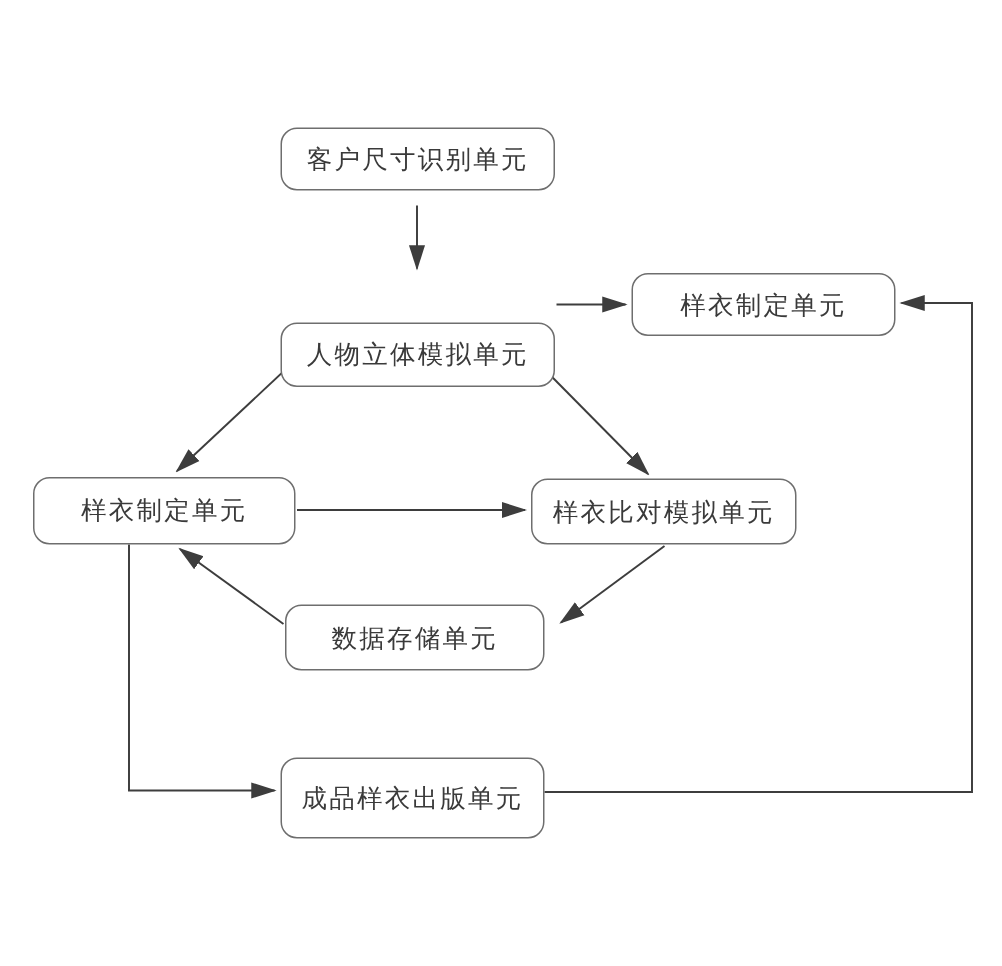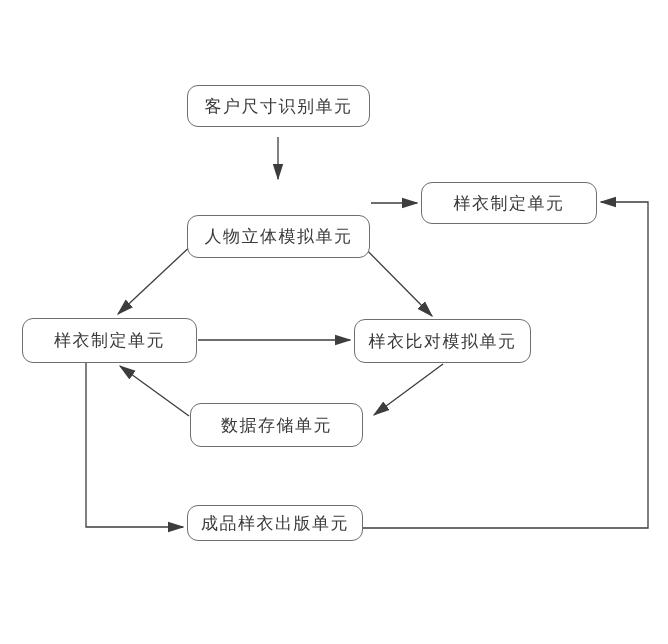--- a/index.html
+++ b/index.html
@@ -86,17 +86,17 @@
   </div>
 
   <div class="node" style="left:22px; top:318px; width:175px; height:45px;">
     <span>样衣制定单元</span>
   </div>
 
   <div class="node" style="left:190px; top:403px; width:173px; height:44px;">
     <span>数据存储单元</span>
   </div>
 
-  <div class="node" style="left:187px; top:505px; width:176px; height:36px;">
+  <div class="node" style="left:187px; top:505px; width:176px; height:54px;">
     <span>成品样衣出版单元</span>
   </div>
 
 </div>
 
 </body></html>

